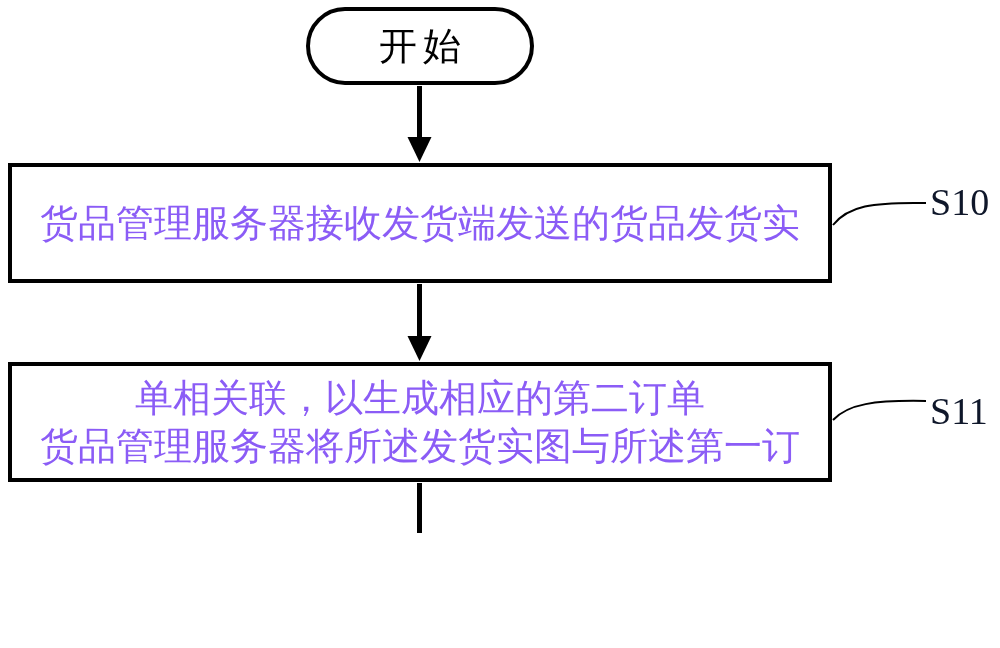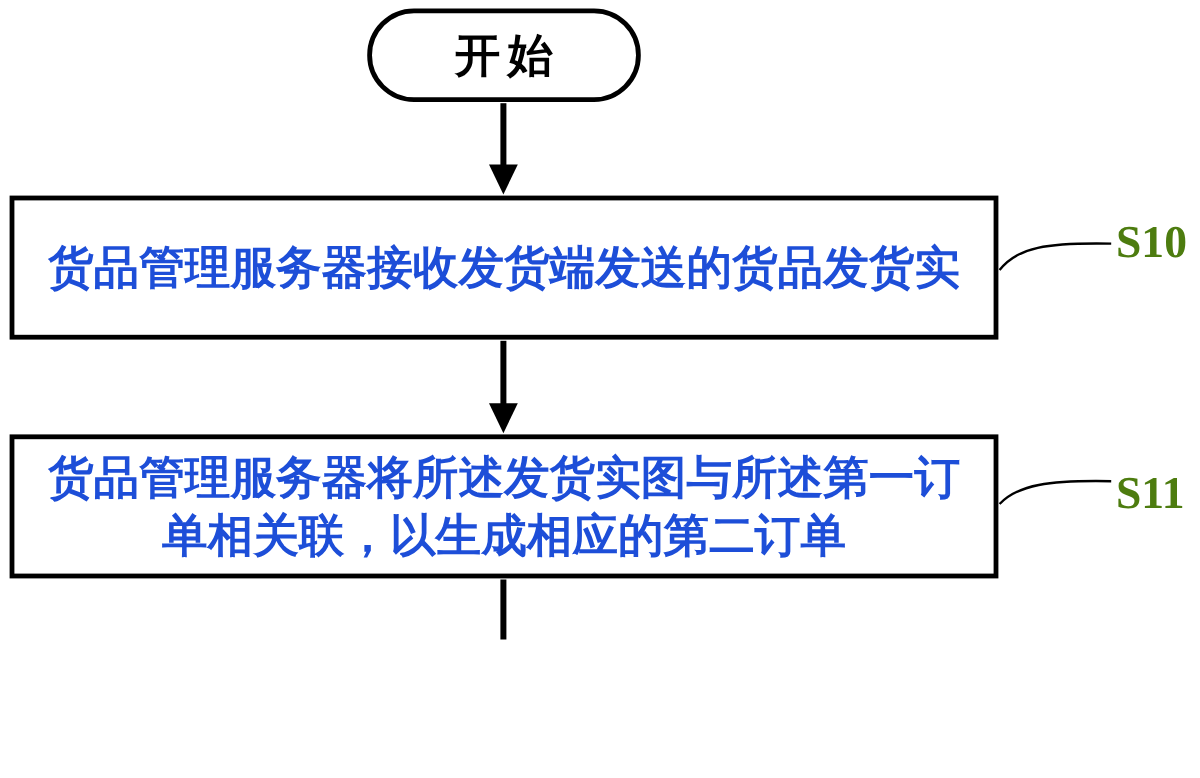--- a/index.html
+++ b/index.html
@@ -6,21 +6,20 @@
   html, body {
     width: 1000px; height: 648px;
     background: #ffffff;
     font-family: "DejaVu Serif", "Liberation Serif", serif;
   }
   .canvas {
     position: relative;
     width: 1000px; height: 533px;
     background: #ffffff;
     overflow: hidden;
-    font-weight: bold;
   }
   .connectors {
     position: absolute; left: 0; top: 0;
     width: 1000px; height: 648px;
     pointer-events: none;
   }
   .terminal {
     position: absolute;
     border: 4px solid #000000;
     border-radius: 44px;
@@ -33,31 +32,31 @@
   .terminal-start { left: 306px; top: 7px;   width: 228px; height: 78px; }
   .terminal-end   { left: 305px; top: 559px; width: 228px; height: 85px; }
   .process {
     position: absolute;
     left: 8px; width: 824px;
     border: 4px solid #000000;
     background: #ffffff;
     display: flex; flex-direction: column;
     align-items: center; justify-content: center;
     font-size: 38px; line-height: 48px;
-    color: #1d4ed8; text-align: center;
+    color: #8b5cf6; text-align: center;
     white-space: nowrap;
   }
   .process-s10 { top: 163px; height: 120px; }
   .process-s11 { top: 362px; height: 120px; }
   .step-label {
     position: absolute;
     left: 930px;
     font-family: "Liberation Serif", "DejaVu Serif", serif;
     font-size: 38px; line-height: 1;
-    color: #4d7c0f;
+    color: #0f172a;
   }
   .step-label-s10 { top: 183px; }
   .step-label-s11 { top: 392px; }
 </style>
 </head>
 <body>
 
 <div class="canvas">
 
   <svg class="connectors" viewBox="0 0 1000 648" xmlns="http://www.w3.org/2000/svg">
@@ -85,19 +84,19 @@
   <div class="terminal terminal-start">
     <span>开始</span>
   </div>
 
   <div class="process process-s10">
     <div>货品管理服务器接收发货端发送的货品发货实</div>
   </div>
   <div class="step-label step-label-s10">S10</div>
 
   <div class="process process-s11">
+    <div>单相关联，以生成相应的第二订单</div>
     <div>货品管理服务器将所述发货实图与所述第一订</div>
-    <div>单相关联，以生成相应的第二订单</div>
   </div>
   <div class="step-label step-label-s11">S11</div>
 
 
 </div>
 
 </body></html>

